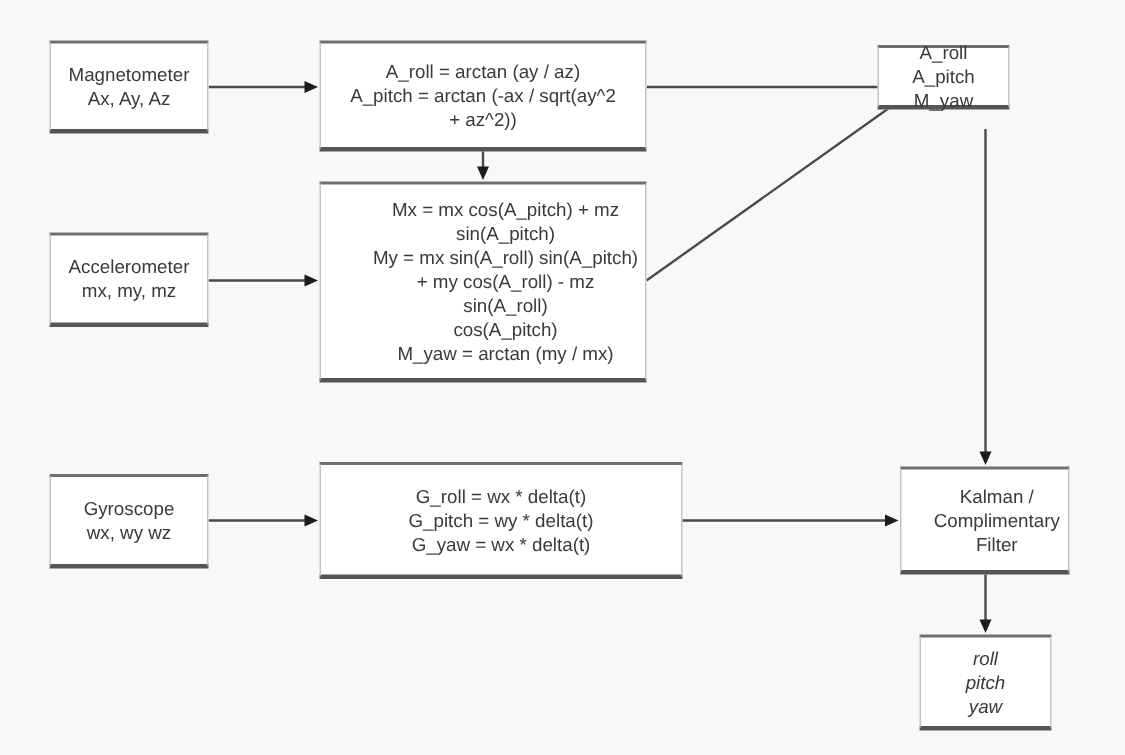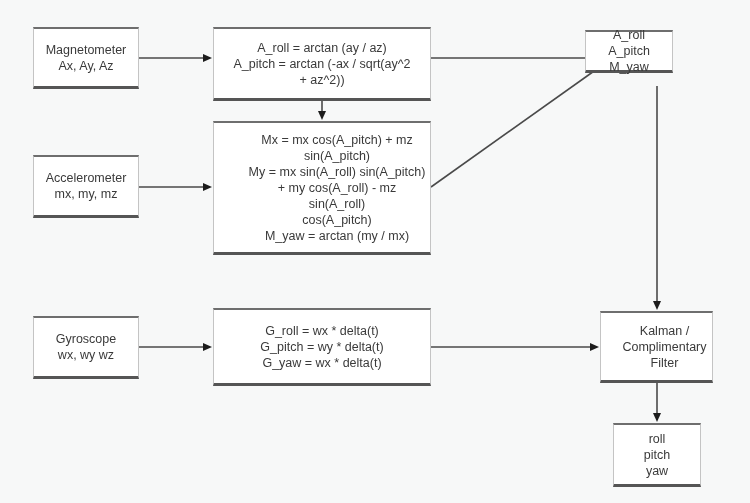--- a/index.html
+++ b/index.html
@@ -102,35 +102,35 @@
 + my cos(A_roll) - mz sin(A_roll)
 cos(A_pitch)
 M_yaw = arctan (my / mx)</span>
 </div>
 
 <div class="box" style="left:33px;top:316px;width:106px;height:63px;align-items:center;">
   <span class="txt">Gyroscope
 wx, wy wz</span>
 </div>
 
-<div class="box" style="left:213px;top:308px;width:218px;height:78px;">
+<div class="box" style="left:213px;top:308px;width:242px;height:78px;">
   <span class="txt">G_roll = wx * delta(t)
 G_pitch  = wy * delta(t)
 G_yaw = wx * delta(t)</span>
 </div>
 
 <div class="box" style="left:585px;top:30px;width:88px;height:43px;">
   <span class="txt">A_roll
 A_pitch
 M_yaw</span>
 </div>
 
 <div class="box" style="left:600px;top:311px;width:113px;height:72px;padding-left:16px;">
   <span class="txt">Kalman /
 Complimentary
 Filter</span>
 </div>
 
-<div class="box" style="left:613px;top:423px;width:88px;height:64px;">
+<div class="box" style="left:613px;top:423px;width:88px;height:64px;font-style:italic;">
   <span class="txt">roll
 pitch
 yaw</span>
 </div>
 
 </body></html>

